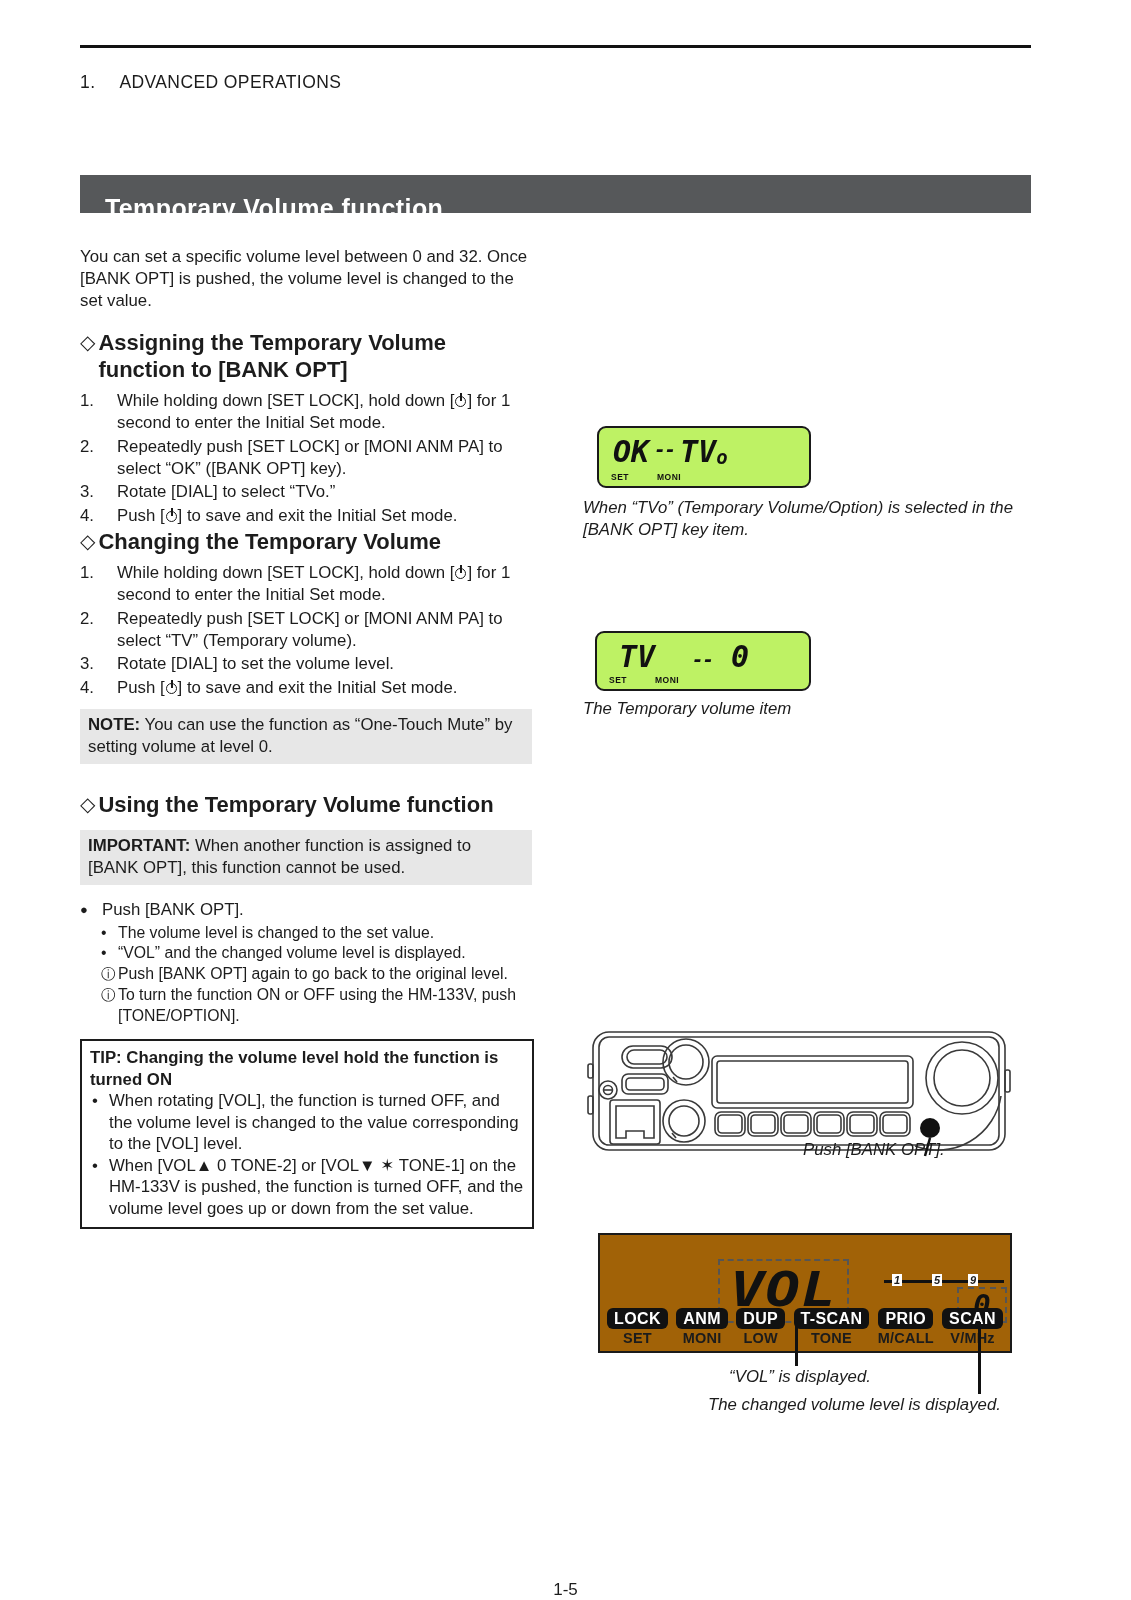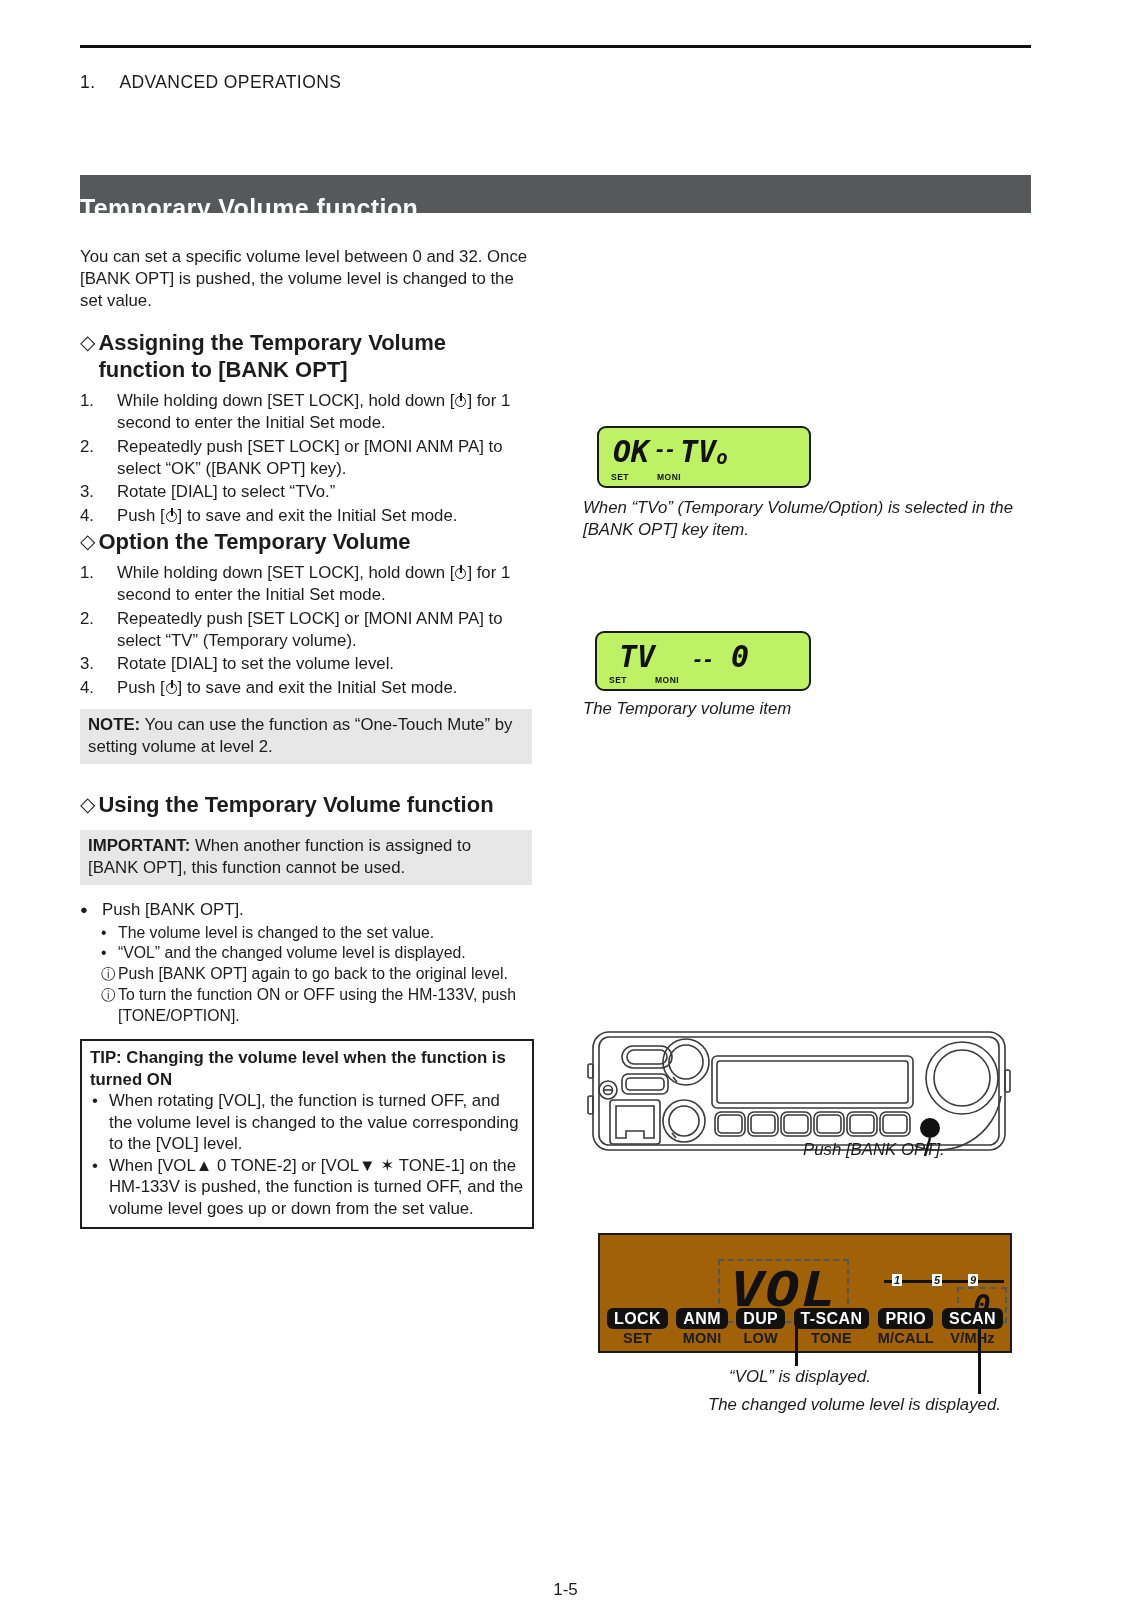--- a/index.html
+++ b/index.html
@@ -3,21 +3,21 @@
 <meta charset="utf-8">
 <style>
   * { margin:0; padding:0; box-sizing:border-box; }
   body { background:#fdfdfd; font-family:"Liberation Sans","DejaVu Sans",sans-serif; }
   .page { position:relative; width:1131px; height:1600px; background:#ffffff; color:#1c1c1c; margin:0 auto; overflow:hidden; }
 
   
   .top-rule { position:absolute; left:80px; top:45px; width:951px; height:3px; background:#111; }
   .page-header { position:absolute; left:80px; top:72px; display:flex; gap:24px; font-size:17.5px; letter-spacing:.4px; }
   .banner { position:absolute; left:80px; top:175px; width:951px; height:38px; background:#56585a; display:flex; align-items:center; }
-  .banner span { color:#fff; font-weight:bold; font-size:25px; padding-left:0; letter-spacing:.4px;margin-top:28px; }
+  .banner span { color:#fff; font-weight:bold; font-size:25px; padding-left:25px; letter-spacing:.4px;margin-top:28px; }
 
   
   .col-left { position:absolute; left:80px; top:246px; width:452px; font-size:16.8px; line-height:22px; }
   .intro { margin-bottom:17px; }
   h2.h { display:flex; font-size:22px; line-height:27px; font-weight:bold; margin:0 0 7px 0; }
   h2.h .dia { font-size:20px; margin-right:3px; font-weight:normal; }
   .steps { margin-bottom:0; }
   .step { display:flex; margin-bottom:1.5px; }
   .step-num { flex:none; width:37px; }
   .step-text { flex:1; padding-right:4px; }
@@ -125,21 +125,21 @@
         <span class="step-text">Rotate [DIAL] to select “TVo.”</span>
       </div>
       <div class="step">
         <span class="step-num">4.</span>
         <span class="step-text"><span>Push [</span><span class="pwr"></span><span>] to save and exit the Initial Set mode.</span></span>
       </div>
     </div>
 
     <h2 class="h mt18">
       <span class="dia">◇</span>
-      <span>Option the Temporary Volume</span>
+      <span>Changing the Temporary Volume</span>
     </h2>
     <div class="steps">
       <div class="step">
         <span class="step-num">1.</span>
         <span class="step-text"><span>While holding down [SET LOCK], hold down [</span><span class="pwr"></span><span>] for 1 second to enter the Initial Set mode.</span></span>
       </div>
       <div class="step">
         <span class="step-num">2.</span>
         <span class="step-text">Repeatedly push [SET LOCK] or [MONI ANM PA] to select “TV” (Temporary volume).</span>
       </div>
@@ -148,21 +148,21 @@
         <span class="step-text">Rotate [DIAL] to set the volume level.</span>
       </div>
       <div class="step">
         <span class="step-num">4.</span>
         <span class="step-text"><span>Push [</span><span class="pwr"></span><span>] to save and exit the Initial Set mode.</span></span>
       </div>
     </div>
 
     <div class="graybox mt10">
       <b>NOTE:</b>
-      <span>You can use the function as “One-Touch Mute” by setting volume at level 2.</span>
+      <span>You can use the function as “One-Touch Mute” by setting volume at level 0.</span>
     </div>
 
     <h2 class="h" style="margin-top:27px;">
       <span class="dia">◇</span>
       <span>Using the Temporary Volume function</span>
     </h2>
 
     <div class="graybox mt12">
       <b>IMPORTANT:</b>
       <span>When another function is assigned to [BANK OPT], this function cannot be used.</span>
@@ -185,21 +185,21 @@
         <span class="mk info">ⓘ</span>
         <span>Push [BANK OPT] again to go back to the original level.</span>
       </div>
       <div class="sub">
         <span class="mk info">ⓘ</span>
         <span>To turn the function ON or OFF using the HM-133V, push [TONE/OPTION].</span>
       </div>
     </div>
 
     <div class="tipbox">
-      <div class="tip-title">TIP: Changing the volume level when the function is turned ON</div>
+      <div class="tip-title">TIP: Changing the volume level hold the function is turned ON</div>
       <div class="tip-bullet">
         <span class="mk">•</span>
         <span>When rotating [VOL], the function is turned OFF, and the volume level is changed to the value corresponding to the [VOL] level.</span>
       </div>
       <div class="tip-bullet">
         <span class="mk">•</span>
         <span>When [VOL▲ 0 TONE-2] or [VOL▼ ✶ TONE-1] on the HM-133V is pushed, the function is turned OFF, and the volume level goes up or down from the set value.</span>
       </div>
     </div>
 

